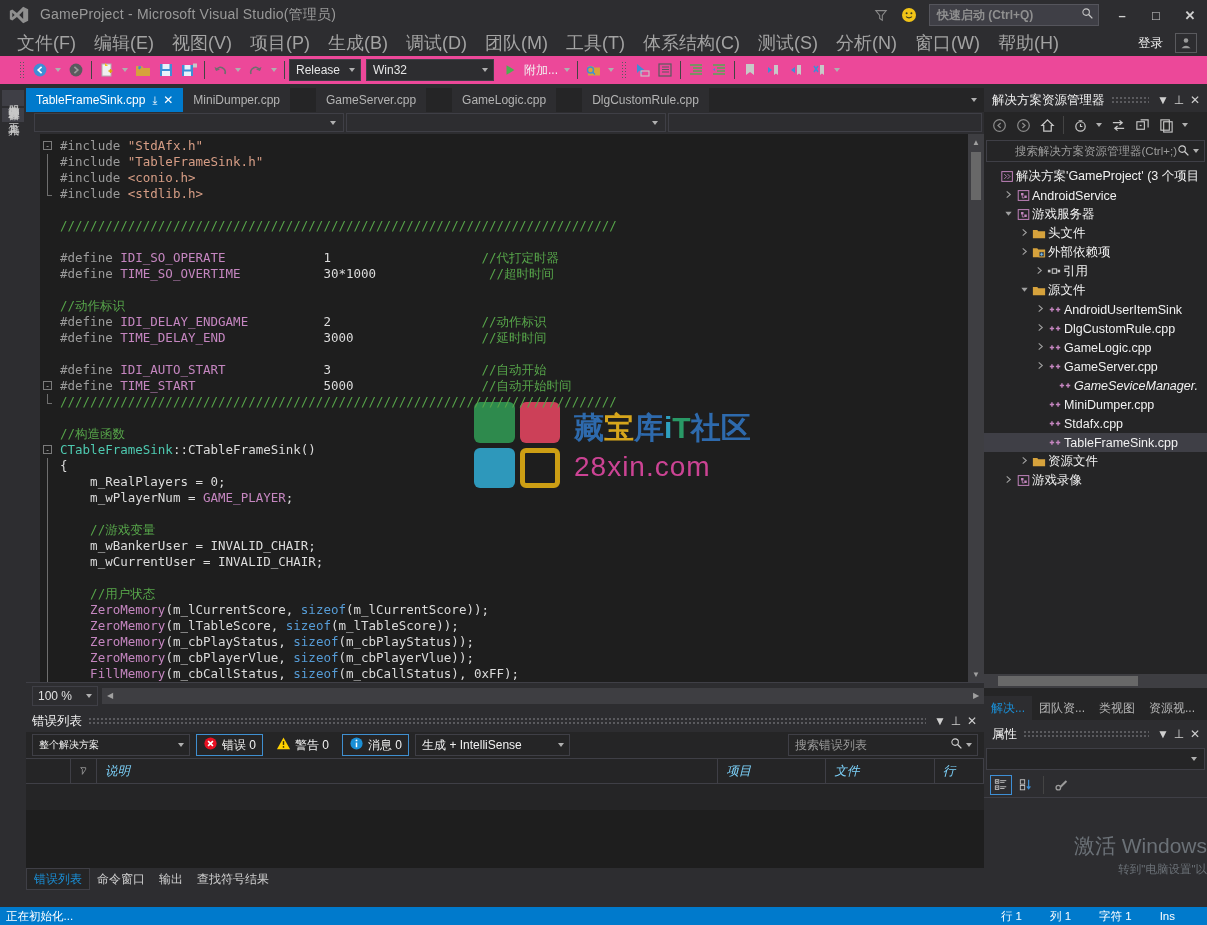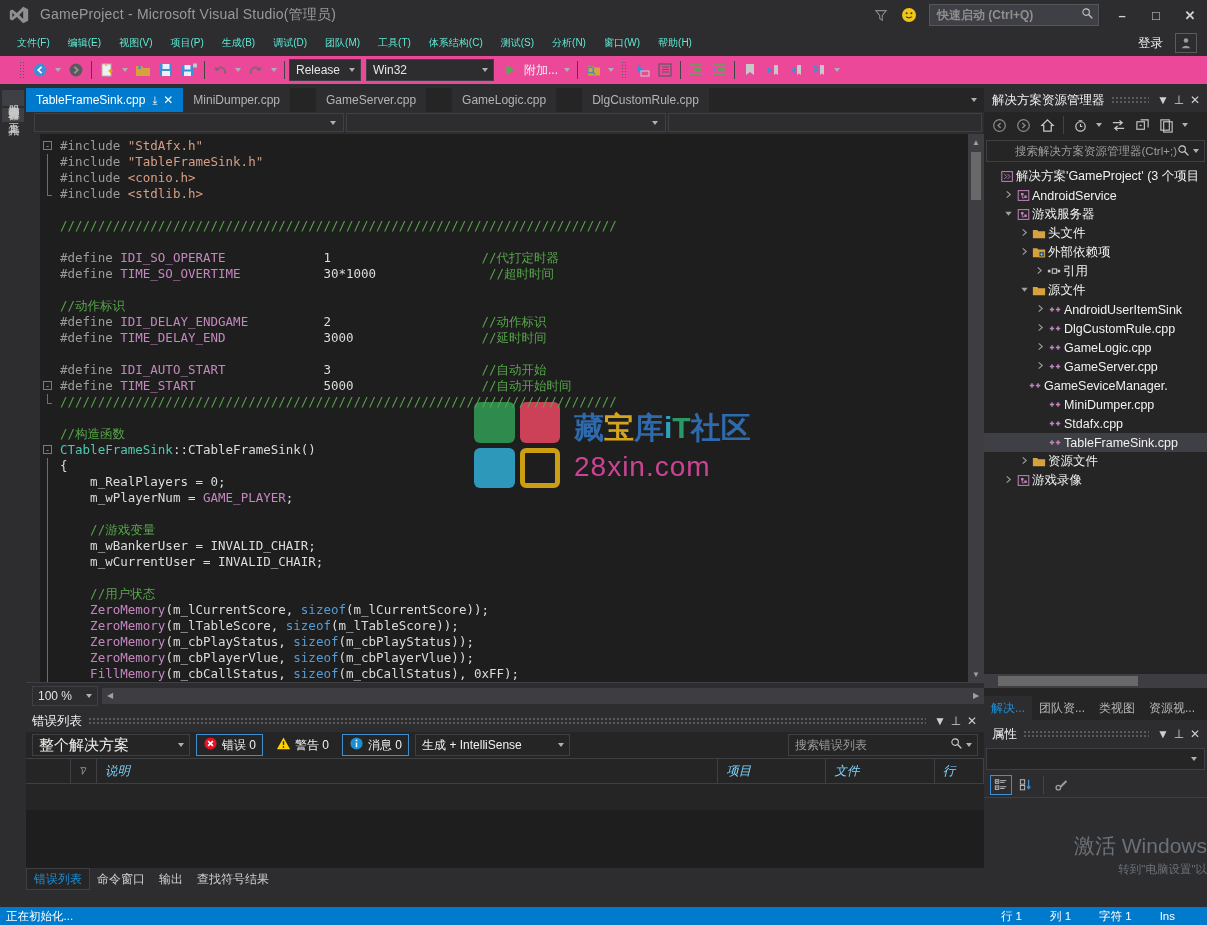--- a/index.html
+++ b/index.html
@@ -28,21 +28,21 @@
     color: #8f8f8f; font-size: 12px; position: relative;
   }
   .quick-launch .ql-text { flex: 1; }
   .win-btn { width: 34px; height: 30px; display:flex; align-items:center; justify-content:center; color:#d0d0d0; font-size:13px; }
 
   
   .menubar {
     height: 26px; background: #2d2d30; display: flex; align-items: center;
     padding-left: 8px; position: relative;
   }
-  .menu-item { padding: 3px 9px; color: #5eead4; font-size: 10px; white-space: nowrap; }
+  .menu-item { padding: 3px 9px; color: #a3a3a3; font-size: 18px; white-space: nowrap; }
   .menu-right { position: absolute; right: 4px; top: 0; height: 26px; display:flex; align-items:center; gap: 6px; }
   .signin { color: #f1f1f1; font-size: 12.5px; padding: 3px 6px; }
   .acct-icon { width: 22px; height: 20px; border: 1px solid #5a5a5e; display:flex; align-items:center; justify-content:center; margin-right:6px;}
 
   
   .toolbar { height: 28px; background: #ec4899; display: flex; align-items: center; padding-left: 16px; gap: 1px; }
   .grip { width: 6px; height: 18px; margin: 0 3px;
           background-image: radial-gradient(#5a5a5e 1px, transparent 1px);
           background-size: 3px 3px; }
   .tbtn { height: 22px; min-width: 22px; display:flex; align-items:center; justify-content:center; padding: 0 2px; }
@@ -147,21 +147,21 @@
   .proppanel { position: absolute; right: 0; top: 722px; width: 223px; bottom: 18px; background: #2d2d30; }
   .prop-combo { height: 22px; margin: 2px; background:#252526; border:1px solid #3f3f46; display:flex; align-items:center; justify-content:flex-end; padding-right:4px;}
   .prop-toolbar { height: 26px; display:flex; align-items:center; gap:3px; padding-left: 6px; border-bottom: 1px solid #3f3f46;}
   .prop-grid { position:absolute; left:0; right:0; top: 100px; bottom: 0; background: #2d2d30; }
   .prop-sep { position:absolute; left:0; right:0; top: 148px; height:1px; background:#3f3f46; }
 
   
   .errpanel { position: absolute; left: 26px; top: 710px; width: 958px; height: 180px; background: #252526; }
   .err-head { height: 22px; display:flex; align-items:center; padding: 0 4px 0 6px; background:#2d2d30;}
   .err-toolbar { height: 26px; display:flex; align-items:center; gap: 6px; padding-left: 6px; position: relative; }
-  .err-scope { width: 158px; height: 22px; background:#252526; border:1px solid #3f3f46; display:flex; align-items:center; padding:0 2px 0 6px; font-size:15px;}
+  .err-scope { width: 158px; height: 22px; background:#252526; border:1px solid #3f3f46; display:flex; align-items:center; padding:0 2px 0 6px; font-size:10px;}
   .err-scope .esv { flex:1; }
   .chip { height: 22px; display:flex; align-items:center; gap:4px; padding: 0 6px; border:1px solid transparent; font-size:12px; }
   .chip.on-red { border-color: #3f8fd0; }
   .chip.on-blue { border-color: #3f8fd0; }
   .err-build { width: 155px; height: 22px; background:#252526; border:1px solid #3f3f46; display:flex; align-items:center; padding:0 2px 0 6px; font-size:12px;}
   .err-build .ebv { flex: 1; }
   .err-search { position:absolute; right: 6px; width: 190px; height: 22px; background:#252526; border:1px solid #3f3f46;
                 display:flex; align-items:center; padding:0 2px 0 6px; color:#9b9b9b; font-size:12px;}
   .err-search .esrv { flex:1; }
   .err-cols { height: 26px; display: flex; align-items: center; background: #252526; border-top: 1px solid #3f3f46; border-bottom: 1px solid #3f3f46; }
@@ -683,21 +683,21 @@
               <path d="M3 1.5 L7 5 L3 8.5" fill="none" stroke="#a0a0a0" stroke-width="1.2"></path>
             </svg></div>
           <div class="ticon">
             <svg width="14" height="13" viewBox="0 0 16 14">
               <path d="M2 7 h5 M4.5 4.5 v5" stroke="#c586c0" stroke-width="1.6"></path>
               <path d="M9 7 h5 M11.5 4.5 v5" stroke="#c586c0" stroke-width="1.6"></path>
             </svg>
           </div>
           <div class="tlabel">GameServer.cpp</div>
         </div>
-        <div class="trow" style="padding-left: 30px;">
+        <div class="trow" style="padding-left: 60px; font-style: italic;">
           <div class="twist"></div>
           <div class="ticon">
             <svg width="14" height="13" viewBox="0 0 16 14">
               <path d="M2 7 h5 M4.5 4.5 v5" stroke="#c586c0" stroke-width="1.6"></path>
               <path d="M9 7 h5 M11.5 4.5 v5" stroke="#c586c0" stroke-width="1.6"></path>
             </svg>
           </div>
           <div class="tlabel">GameSeviceManager.</div>
         </div>
         <div class="trow" style="padding-left: 50px;">

